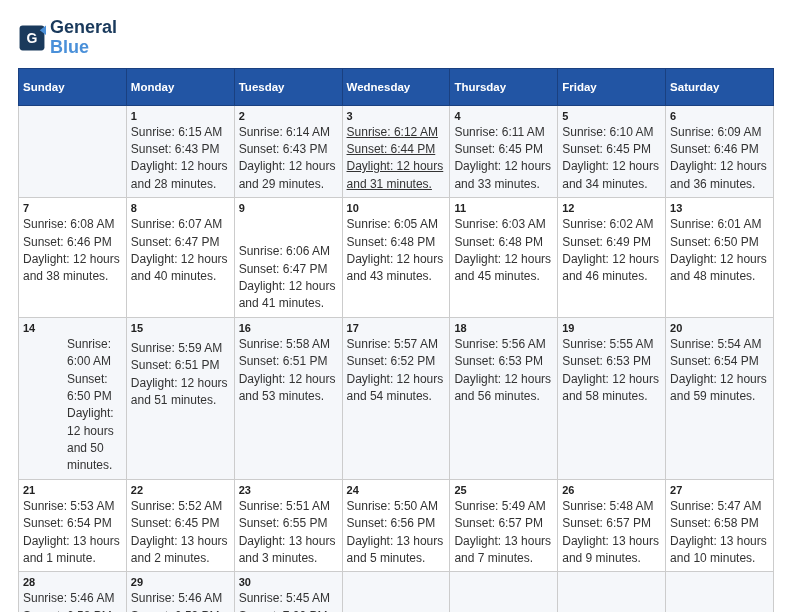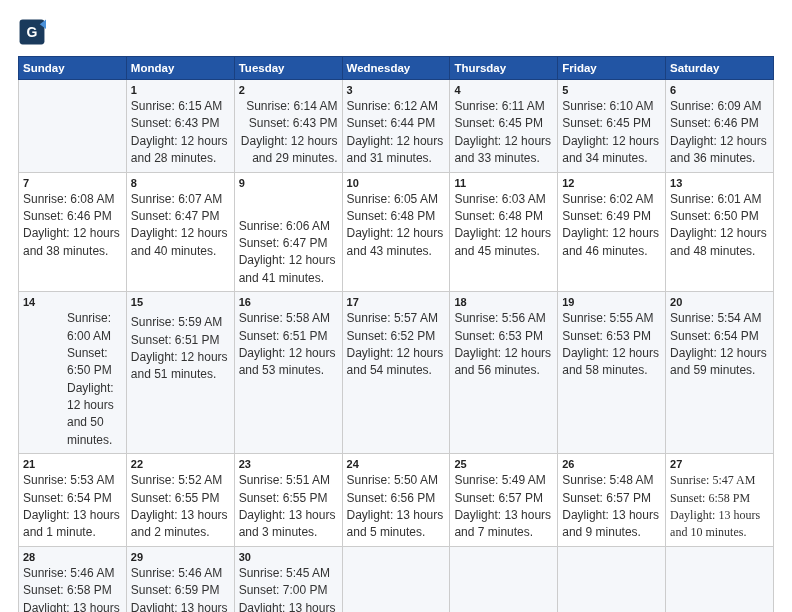--- a/index.html
+++ b/index.html
@@ -55,21 +55,21 @@
     table {
       width: 100%;
       border-collapse: collapse;
       table-layout: fixed;
     }
     thead tr th {
       background: #2255a4;
       color: #fff;
       font-size: 11.5px;
       font-weight: bold;
-      padding: 5px 4px;
+      padding: 12px 4px;
       text-align: left;
       border: 1px solid #1a4080;
     }
     tbody tr td {
       border: 1px solid #ccc;
       vertical-align: top;
       padding: 4px 4px;
       font-size: 9.5px;
       color: #222;
       height: 78px;
@@ -96,20 +96,24 @@
 <body>
 
 <div class="page">
   <div class="header-row">
     <div class="logo">
       <svg class="logo-icon" viewBox="0 0 36 36" xmlns="http://www.w3.org/2000/svg">
         <rect x="2" y="2" width="32" height="32" rx="4" fill="#1a3a5c"></rect>
         <text x="18" y="24" text-anchor="middle" font-size="18" font-weight="bold" fill="white" font-family="Arial">G</text>
         <polygon points="28,8 36,2 36,14" fill="#4a90d9"></polygon>
       </svg>
+      <div class="logo-text">
+        <div>General</div>
+        <div><span>Blue</span></div>
+      </div>
     </div>
     <div class="title-block">
       <div class="month-title"></div>
       <div class="location-title"></div>
     </div>
   </div>
 
   <table>
     <thead>
       <tr id="thead-row">
@@ -127,28 +131,28 @@
           <td></td>
           <td>
             <span class="day-num">1</span>
             <div class="day-detail" style="white-space: pre-line;">Sunrise: 6:15 AM
 Sunset: 6:43 PM
 Daylight: 12 hours
 and 28 minutes.</div>
           </td>
           <td>
             <span class="day-num">2</span>
-            <div class="day-detail" style="white-space: pre-line; text-align: right;">Sunrise: 6:14 AM
+            <div class="day-detail" style="white-space: pre-line;">Sunrise: 6:14 AM
 Sunset: 6:43 PM
 Daylight: 12 hours
 and 29 minutes.</div>
           </td>
           <td>
             <span class="day-num">3</span>
-            <div class="day-detail" style="white-space: pre-line;">Sunrise: 6:12 AM
+            <div class="day-detail" style="white-space: pre-line; text-decoration: underline;">Sunrise: 6:12 AM
 Sunset: 6:44 PM
 Daylight: 12 hours
 and 31 minutes.</div>
           </td>
           <td>
             <span class="day-num">4</span>
             <div class="day-detail" style="white-space: pre-line;">Sunrise: 6:11 AM
 Sunset: 6:45 PM
 Daylight: 12 hours
 and 33 minutes.</div>
@@ -274,21 +278,21 @@
           <td>
             <span class="day-num">21</span>
             <div class="day-detail" style="white-space: pre-line;">Sunrise: 5:53 AM
 Sunset: 6:54 PM
 Daylight: 13 hours
 and 1 minute.</div>
           </td>
           <td>
             <span class="day-num">22</span>
             <div class="day-detail" style="white-space: pre-line;">Sunrise: 5:52 AM
-Sunset: 6:55 PM
+Sunset: 6:45 PM
 Daylight: 13 hours
 and 2 minutes.</div>
           </td>
           <td>
             <span class="day-num">23</span>
             <div class="day-detail" style="white-space: pre-line;">Sunrise: 5:51 AM
 Sunset: 6:55 PM
 Daylight: 13 hours
 and 3 minutes.</div>
           </td>
@@ -308,21 +312,21 @@
           </td>
           <td>
             <span class="day-num">26</span>
             <div class="day-detail" style="white-space: pre-line;">Sunrise: 5:48 AM
 Sunset: 6:57 PM
 Daylight: 13 hours
 and 9 minutes.</div>
           </td>
           <td>
             <span class="day-num">27</span>
-            <div class="day-detail" style="white-space: pre-line; font-family: Liberation Serif, serif;">Sunrise: 5:47 AM
+            <div class="day-detail" style="white-space: pre-line;">Sunrise: 5:47 AM
 Sunset: 6:58 PM
 Daylight: 13 hours
 and 10 minutes.</div>
           </td>
         </tr>
         <tr>
           <td>
             <span class="day-num">28</span>
             <div class="day-detail" style="white-space: pre-line;">Sunrise: 5:46 AM
 Sunset: 6:58 PM

